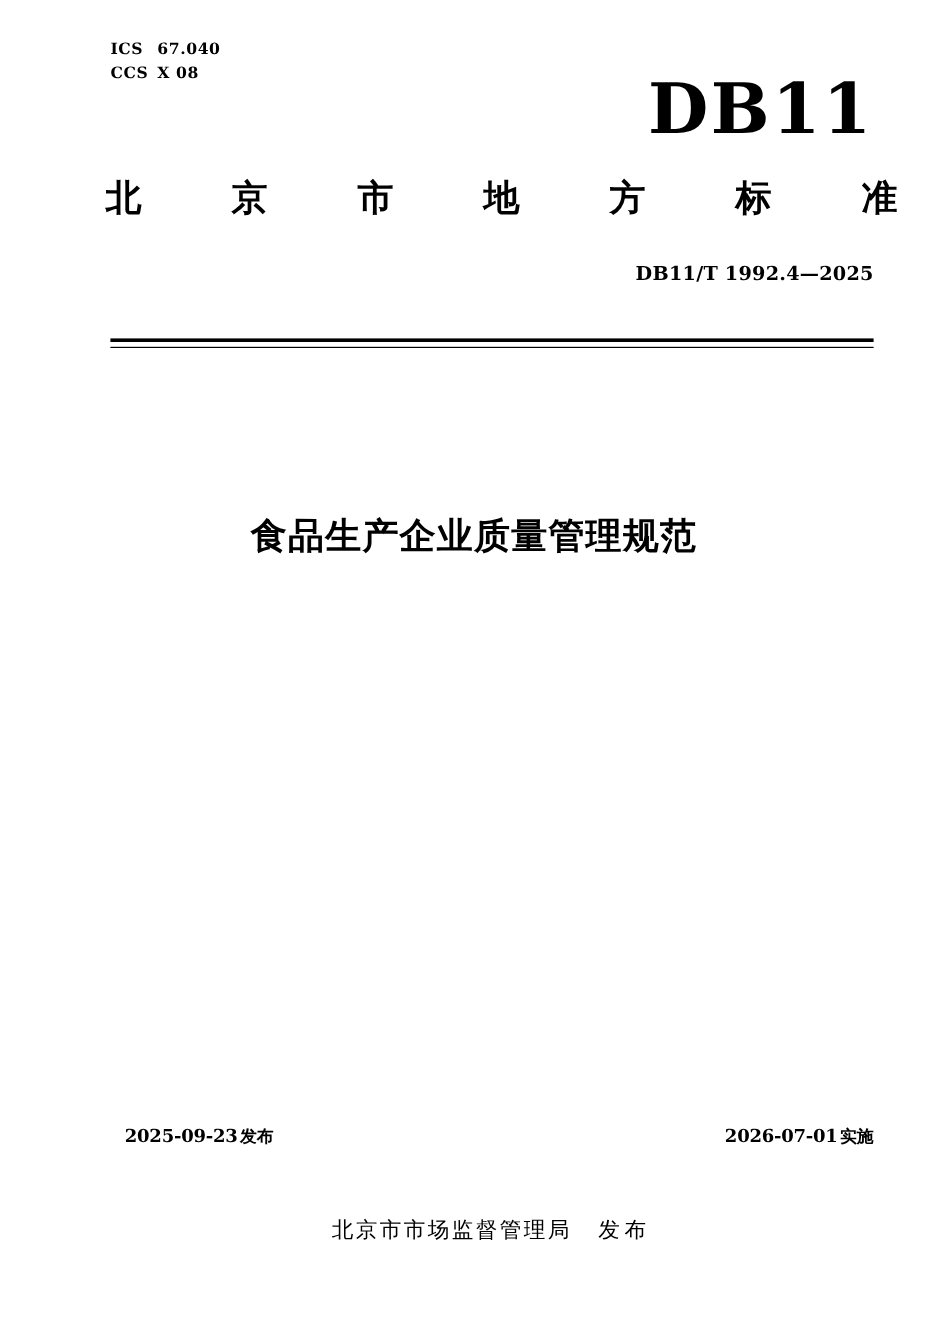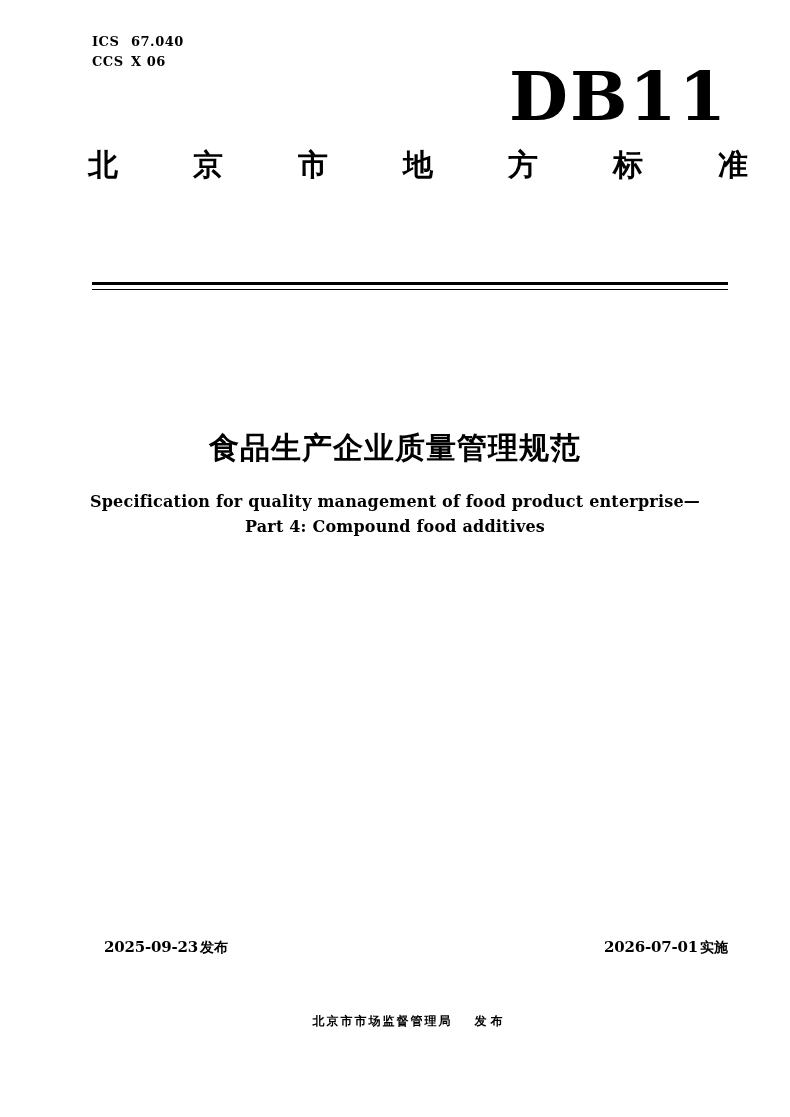--- a/index.html
+++ b/index.html
@@ -38,21 +38,21 @@
     min-width: 34px;
   }
 
   
   .db-mark {
     position: absolute;
     right: 62px;
     top: 62px;
     font-family: "DejaVu Serif", serif;
     font-weight: bold;
-    font-size: 68px;
+    font-size: 58px;
     letter-spacing: 2px;
     line-height: 1;
   }
 
   
   .banner {
     position: absolute;
     left: 88px;
     top: 145px;
     width: 660px;
@@ -144,68 +144,65 @@
   }
 
   
   .issuer {
     position: absolute;
     left: 0;
     right: 0;
     top: 1013px;
     text-align: center;
     font-family: "DejaVu Sans", sans-serif;
-    font-weight: bold;
-    font-size: 12px;
+    font-weight: normal;
+    font-size: 18px;
     letter-spacing: 2px;
     padding-left: 29px;
   }
   .issuer .issuer-verb {
     margin-left: 22px;
     letter-spacing: 4px;
   }
 </style>
 </head>
 <body>
 
 <div class="page">
 
   <div class="ics-block">
     <div class="ics-line">
       <span class="code">ICS</span>
       <span>67.040</span>
     </div>
     <div class="ics-line">
       <span class="code">CCS</span>
-      <span>X 06</span>
+      <span>X 08</span>
     </div>
   </div>
 
   <div class="db-mark">DB11</div>
 
   <div class="banner">
     <span>北</span>
     <span>京</span>
     <span>市</span>
     <span>地</span>
     <span>方</span>
     <span>标</span>
     <span>准</span>
   </div>
 
+  <div class="std-no">DB11/T 1992.4—2025</div>
 
   <div class="rule-thick"></div>
   <div class="rule-thin"></div>
 
   <div class="title-block">
     <div class="title-cn">食品生产企业质量管理规范</div>
-    <div class="title-en">
-      <div>Specification for quality management of food product enterprise—</div>
-      <div>Part 4: Compound food additives</div>
-    </div>
   </div>
 
   <div class="dates">
     <div>
       <span class="date-num">2025-09-23</span><span class="date-word">发布</span>
     </div>
     <div>
       <span class="date-num">2026-07-01</span><span class="date-word">实施</span>
     </div>
   </div>

